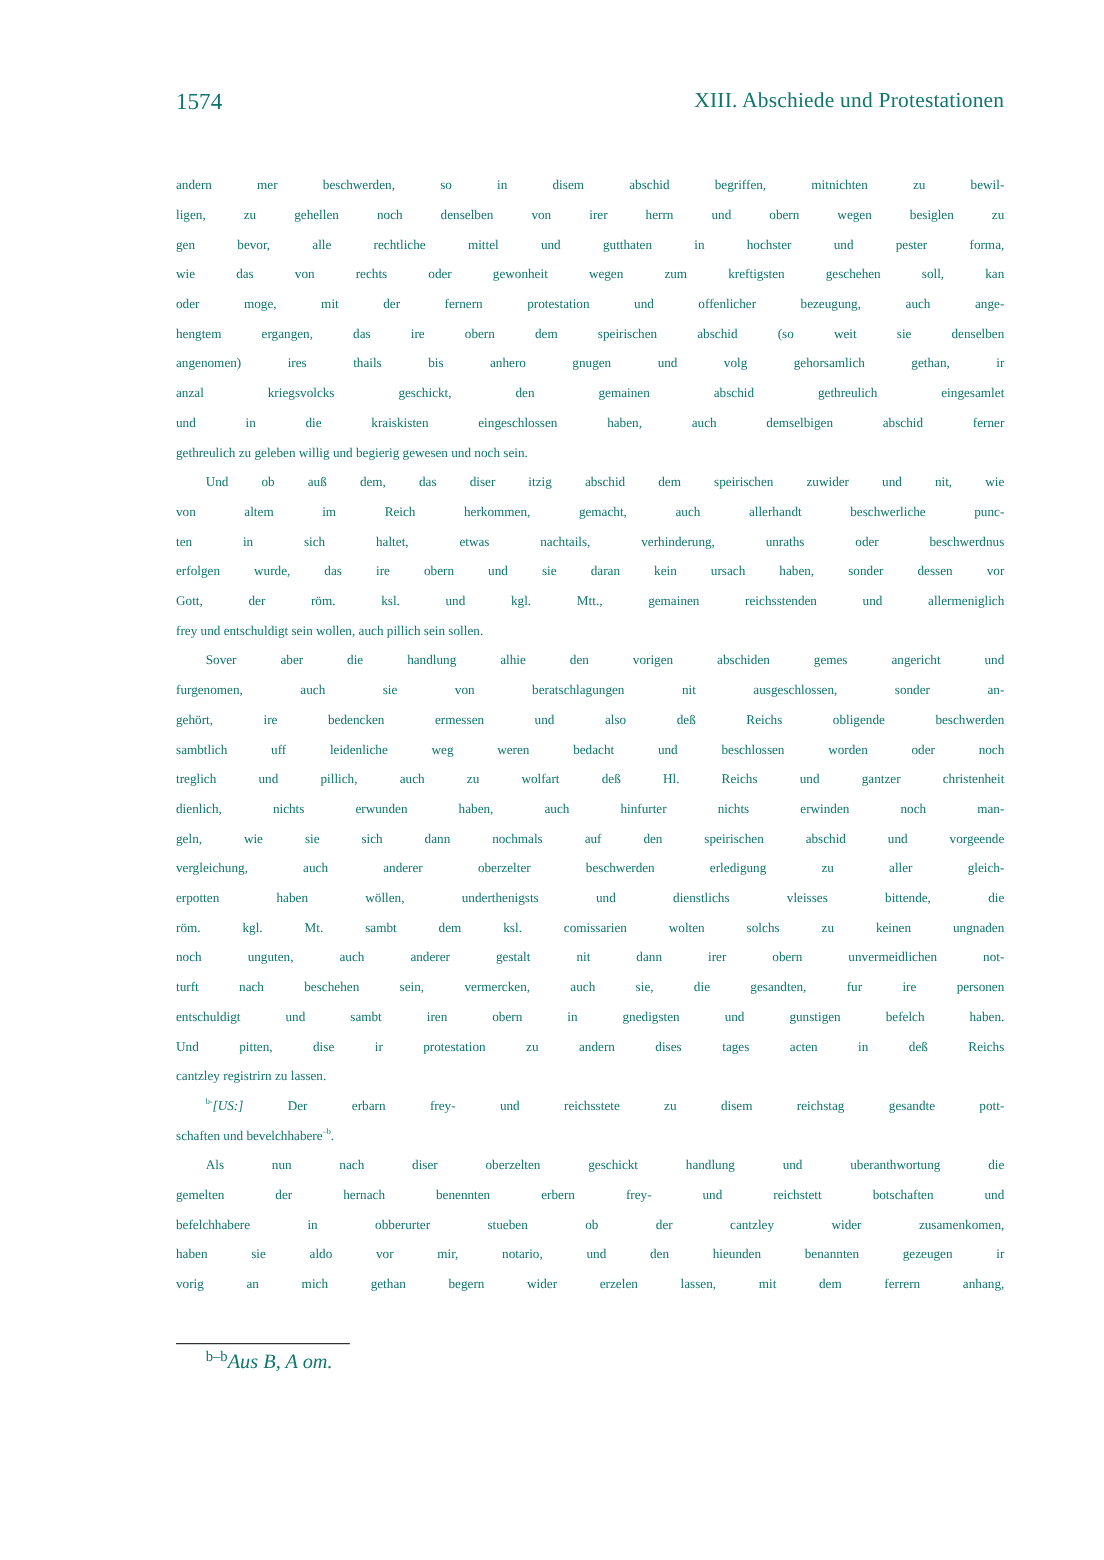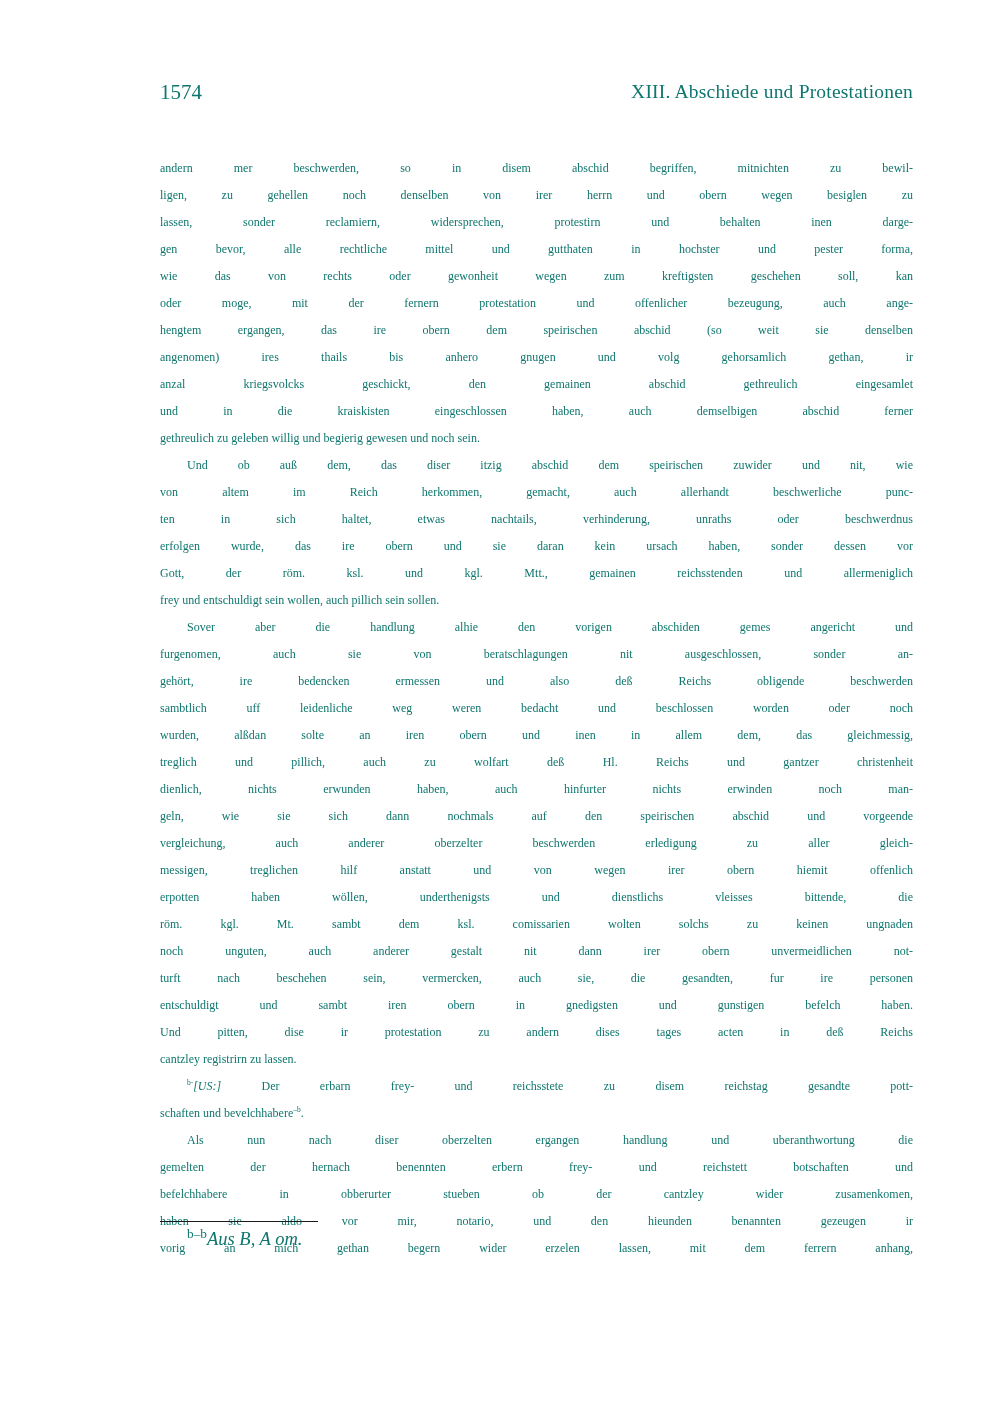--- a/index.html
+++ b/index.html
@@ -94,21 +94,20 @@
 
   <div class="header-row">
     <span class="page-number">1574</span>
     <span class="running-header">XIII. Abschiede und Protestationen</span>
   </div>
 
   <div class="text-block">
       <div class="para">
         <div class="line"><span class="">andern mer beschwerden, so in disem abschid begriffen, mitnichten zu bewil-</span></div>
         <div class="line"><span class="">ligen, zu gehellen noch denselben von irer herrn und obern wegen besiglen zu</span></div>
-        <div class="line"><span class="">lassen, sonder reclamiern, widersprechen, protestirn und behalten inen darge-</span></div>
         <div class="line"><span class="">gen bevor, alle rechtliche mittel und gutthaten in hochster und pester forma,</span></div>
         <div class="line"><span class="">wie das von rechts oder gewonheit wegen zum kreftigsten geschehen soll, kan</span></div>
         <div class="line"><span class="">oder moge, mit der fernern protestation und offenlicher bezeugung, auch ange-</span></div>
         <div class="line"><span class="">hengtem ergangen, das ire obern dem speirischen abschid (so weit sie denselben</span></div>
         <div class="line"><span class="">angenomen) ires thails bis anhero gnugen und volg gehorsamlich gethan, ir</span></div>
         <div class="line"><span class="">anzal kriegsvolcks geschickt, den gemainen abschid gethreulich eingesamlet</span></div>
         <div class="line"><span class="">und in die kraiskisten eingeschlossen haben, auch demselbigen abschid ferner</span></div>
         <div class="line no-just"><span class="">gethreulich zu geleben willig und begierig gewesen und noch sein.</span></div>
       </div>
       <div class="para indent">
@@ -117,40 +116,38 @@
         <div class="line"><span class="">ten in sich haltet, etwas nachtails, verhinderung, unraths oder beschwerdnus</span></div>
         <div class="line"><span class="">erfolgen wurde, das ire obern und sie daran kein ursach haben, sonder dessen vor</span></div>
         <div class="line"><span class="">Gott, der röm. ksl. und kgl. Mtt., gemainen reichsstenden und allermeniglich</span></div>
         <div class="line no-just"><span class="">frey und entschuldigt sein wollen, auch pillich sein sollen.</span></div>
       </div>
       <div class="para indent">
         <div class="line"><span class="">Sover aber die handlung alhie den vorigen abschiden gemes angericht und</span></div>
         <div class="line"><span class="">furgenomen, auch sie von beratschlagungen nit ausgeschlossen, sonder an-</span></div>
         <div class="line"><span class="">gehört, ire bedencken ermessen und also deß Reichs obligende beschwerden</span></div>
         <div class="line"><span class="">sambtlich uff leidenliche weg weren bedacht und beschlossen worden oder noch</span></div>
-        <div class="line"><span class="">wurden, alßdan solte an iren obern und inen in allem dem, das gleichmessig,</span></div>
         <div class="line"><span class="">treglich und pillich, auch zu wolfart deß Hl. Reichs und gantzer christenheit</span></div>
         <div class="line"><span class="">dienlich, nichts erwunden haben, auch hinfurter nichts erwinden noch man-</span></div>
         <div class="line"><span class="">geln, wie sie sich dann nochmals auf den speirischen abschid und vorgeende</span></div>
         <div class="line"><span class="">vergleichung, auch anderer oberzelter beschwerden erledigung zu aller gleich-</span></div>
-        <div class="line"><span class="">messigen, treglichen hilf anstatt und von wegen irer obern hiemit offenlich</span></div>
         <div class="line"><span class="">erpotten haben wöllen, underthenigsts und dienstlichs vleisses bittende, die</span></div>
         <div class="line"><span class="">röm. kgl. Mt. sambt dem ksl. comissarien wolten solchs zu keinen ungnaden</span></div>
         <div class="line"><span class="">noch unguten, auch anderer gestalt nit dann irer obern unvermeidlichen not-</span></div>
         <div class="line"><span class="">turft nach beschehen sein, vermercken, auch sie, die gesandten, fur ire personen</span></div>
         <div class="line"><span class="">entschuldigt und sambt iren obern in gnedigsten und gunstigen befelch haben.</span></div>
         <div class="line"><span class="">Und pitten, dise ir protestation zu andern dises tages acten in deß Reichs</span></div>
         <div class="line no-just"><span class="">cantzley registrirn zu lassen.</span></div>
       </div>
       <div class="para indent">
         <div class="line"><span class="sup">b-</span><span class=" italic">[US:]</span><span class=""> Der erbarn frey- und reichsstete zu disem reichstag gesandte pott-</span></div>
         <div class="line no-just"><span class="">schaften und bevelchhabere</span><span class="sup">–b</span><span class="">.</span></div>
       </div>
       <div class="para indent">
-        <div class="line"><span class="">Als nun nach diser oberzelten ergangen handlung und uberanthwortung die</span></div>
+        <div class="line"><span class="">Als nun nach diser oberzelten geschickt handlung und uberanthwortung die</span></div>
         <div class="line"><span class="">gemelten der hernach benennten erbern frey- und reichstett botschaften und</span></div>
         <div class="line"><span class="">befelchhabere in obberurter stueben ob der cantzley wider zusamenkomen,</span></div>
         <div class="line"><span class="">haben sie aldo vor mir, notario, und den hieunden benannten gezeugen ir</span></div>
         <div class="line"><span class="">vorig an mich gethan begern wider erzelen lassen, mit dem ferrern anhang,</span></div>
       </div>
     </div>
 
   <div class="footnote-area">
     <div class="footnote-rule"></div>
     <div class="footnote-line">

